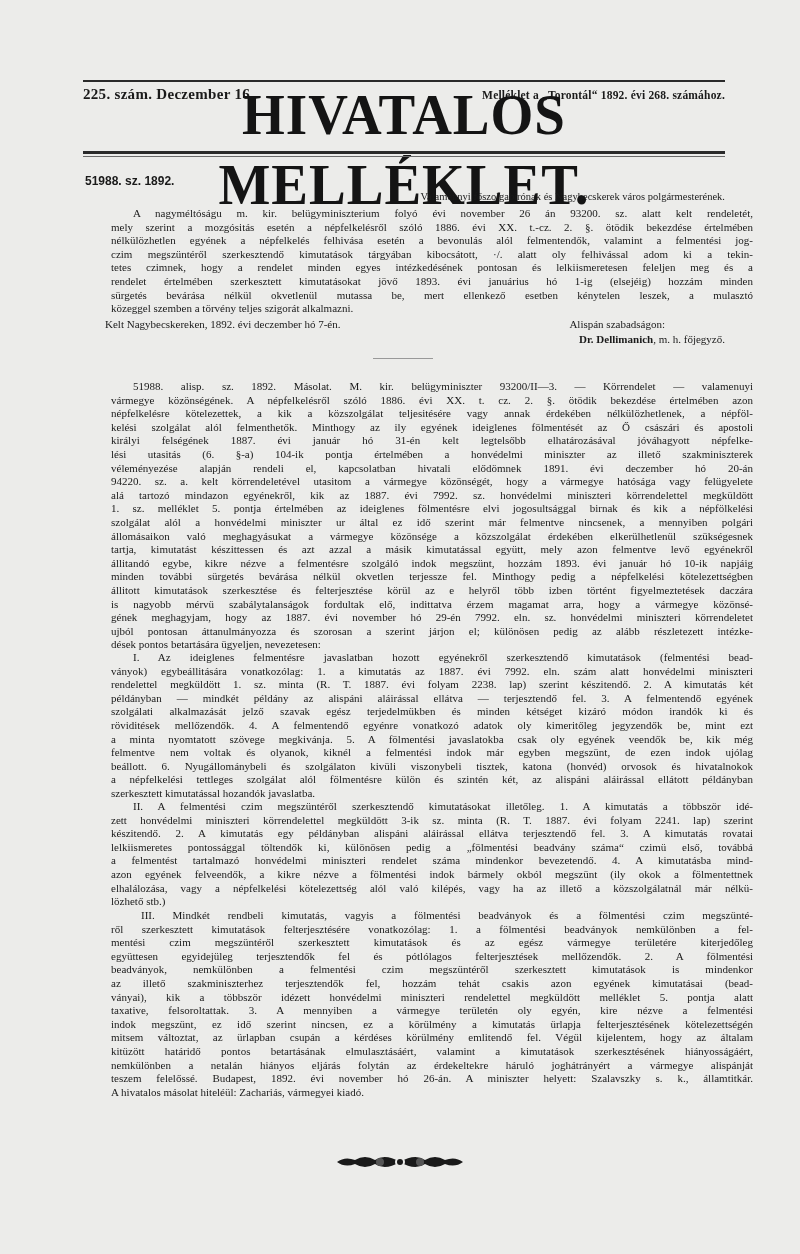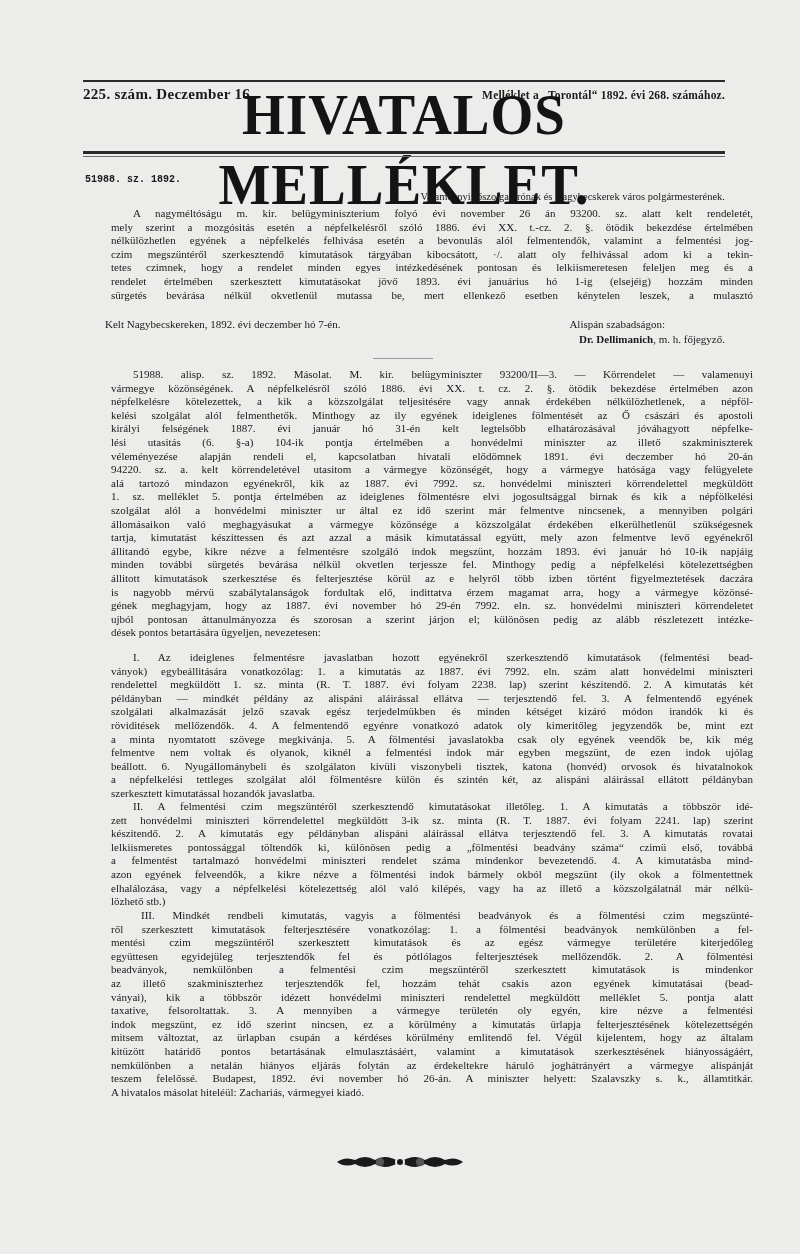--- a/index.html
+++ b/index.html
@@ -21,22 +21,22 @@
   .rule1 { position: absolute; top: 80px; left: 0; width: 642px; height: 2px; background: #2a2a2a; }
   .title {
     position: absolute; top: 84px; left: 0; width: 642px; text-align: center;
     font-family: "Liberation Serif", serif; font-weight: bold;
     font-size: 55px; line-height: 66px; letter-spacing: 1px;
     transform: scaleY(1.05); color: #141414;
   }
   .rule2 { position: absolute; top: 151px; left: 0; width: 642px; height: 3px; background: #2a2a2a; }
   .rule2b { position: absolute; top: 156px; left: 0; width: 642px; height: 1px; background: #6a6a6a; }
   .ref {
-    position: absolute; top: 174px; left: 2px; font-size: 10px; font-weight: bold;
-    font-family: Liberation Mono, monospace;
+    position: absolute; top: 174px; left: 2px; font-size: 12px; font-weight: bold;
+    font-family: Liberation Sans, sans-serif;
   }
   .addressee {
     position: absolute; top: 191px; left: 0; width: 642px; text-align: right;
     font-size: 10.5px; font-family: "Liberation Serif", serif;
   }
   .lines { position: absolute; left: 0; width: 642px; font-family: "Liberation Serif", serif; font-size: 11px; margin-left: 28px; }
   .line {
     height: 13.6px; line-height: 13.6px; white-space: nowrap;
     text-align: justify; text-align-last: justify; overflow: hidden;
   }
@@ -69,33 +69,34 @@
   <div class="addressee">Valamennyi főszolgabirónak és Nagybecskerek város polgármesterének.</div>
 
   <div class="lines" id="n1" style="top:207px;">
       <div class="line indent">A nagyméltóságu m. kir. belügyminiszterium folyó évi november 26 án 93200. sz. alatt kelt rendeletét,</div>
       <div class="line">mely szerint a mozgósitás esetén a népfelkelésről szóló 1886. évi XX. t.-cz. 2. §. ötödik bekezdése értelmében</div>
       <div class="line">nélkülözhetlen egyének a népfelkelés felhivása esetén a bevonulás alól felmentendők, valamint a felmentési jog-</div>
       <div class="line">czim megszüntéről szerkesztendő kimutatások tárgyában kibocsátott, ·/. alatt oly felhivással adom ki a tekin-</div>
       <div class="line">tetes czimnek, hogy a rendelet minden egyes intézkedésének pontosan és lelkiismeretesen feleljen meg és a</div>
       <div class="line">rendelet értelmében szerkesztett kimutatásokat jövő 1893. évi januárius hó 1-ig (elsejéig) hozzám minden</div>
       <div class="line">sürgetés bevárása nélkül okvetlenül mutassa be, mert ellenkező esetben kénytelen leszek, a mulasztó</div>
+      <div class="line last">közeggel szemben a törvény teljes szigorát alkalmazni.</div>
     </div>
 
   <div class="sig-row" style="top:318px;">
     <span style="position:absolute;left:22px;">Kelt Nagybecskereken, 1892. évi deczember hó 7-én.</span>
     <span style="position:absolute;right:60px;">Alispán szabadságon:</span>
   </div>
   <div class="sig-row" style="top:333px;text-align:right;">
     <span class="bold">Dr. Dellimanich</span><span>, m. h. főjegyző.</span>
   </div>
 
   <div class="short-rule"></div>
 
-  <div class="lines" id="n2" style="top:368px;">
+  <div class="lines" id="n2" style="top:380px;">
       <div class="line indent">51988. alisp. sz. 1892. Másolat. M. kir. belügyminiszter 93200/II—3. — Körrendelet — valamenuyi</div>
       <div class="line">vármegye közönségének. A népfelkelésről szóló 1886. évi XX. t. cz. 2. §. ötödik bekezdése értelmében azon</div>
       <div class="line">népfelkelésre kötelezettek, a kik a közszolgálat teljesitésére vagy annak érdekében nélkülözhetlenek, a népföl-</div>
       <div class="line">kelési szolgálat alól felmenthetők. Minthogy az ily egyének ideiglenes fölmentését az Ő császári és apostoli</div>
       <div class="line">királyi felségének 1887. évi január hó 31-én kelt legtelsőbb elhatározásával jóváhagyott népfelke-</div>
       <div class="line">lési utasitás (6. §-a) 104-ik pontja értelmében a honvédelmi miniszter az illető szakminiszterek</div>
       <div class="line">véleményezése alapján rendeli el, kapcsolatban hivatali elődömnek 1891. évi deczember hó 20-án</div>
       <div class="line">94220. sz. a. kelt körrendeletével utasitom a vármegye közönségét, hogy a vármegye hatósága vagy felügyelete</div>
       <div class="line">alá tartozó mindazon egyénekről, kik az 1887. évi 7992. sz. honvédelmi miniszteri körrendelettel megküldött</div>
       <div class="line">1. sz. melléklet 5. pontja értelmében az ideiglenes fölmentésre elvi jogosultsággal birnak és kik a népfölkelési</div>

